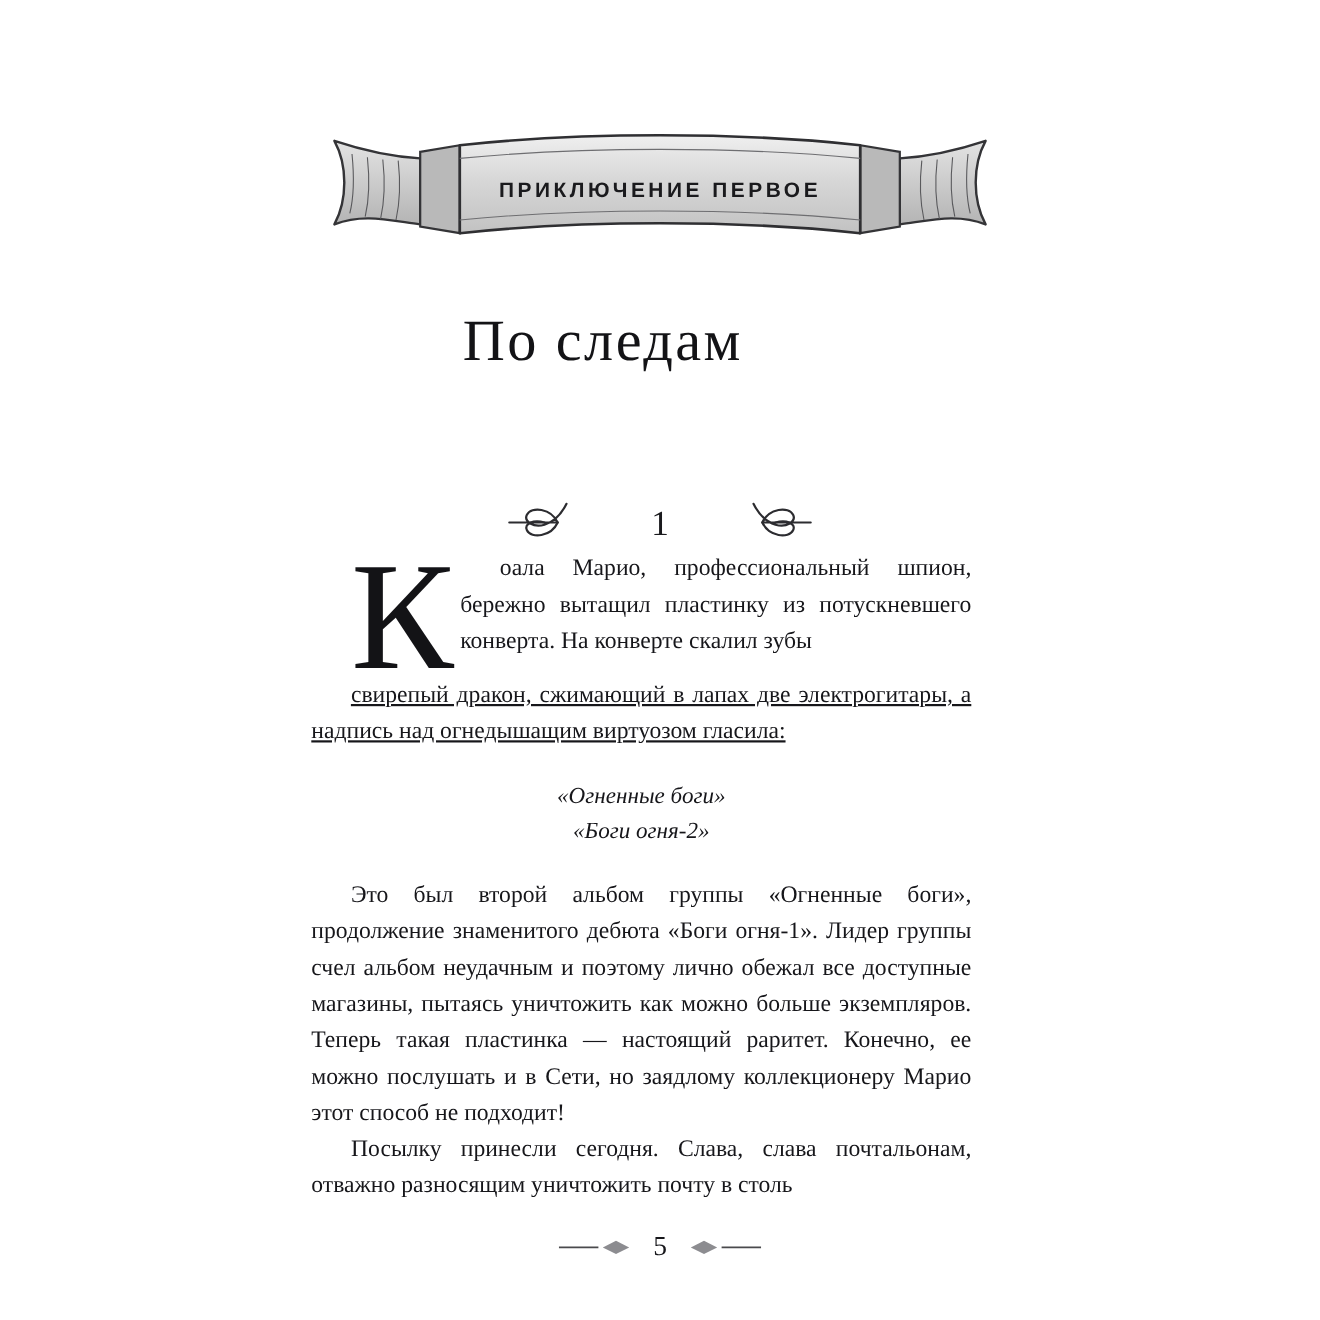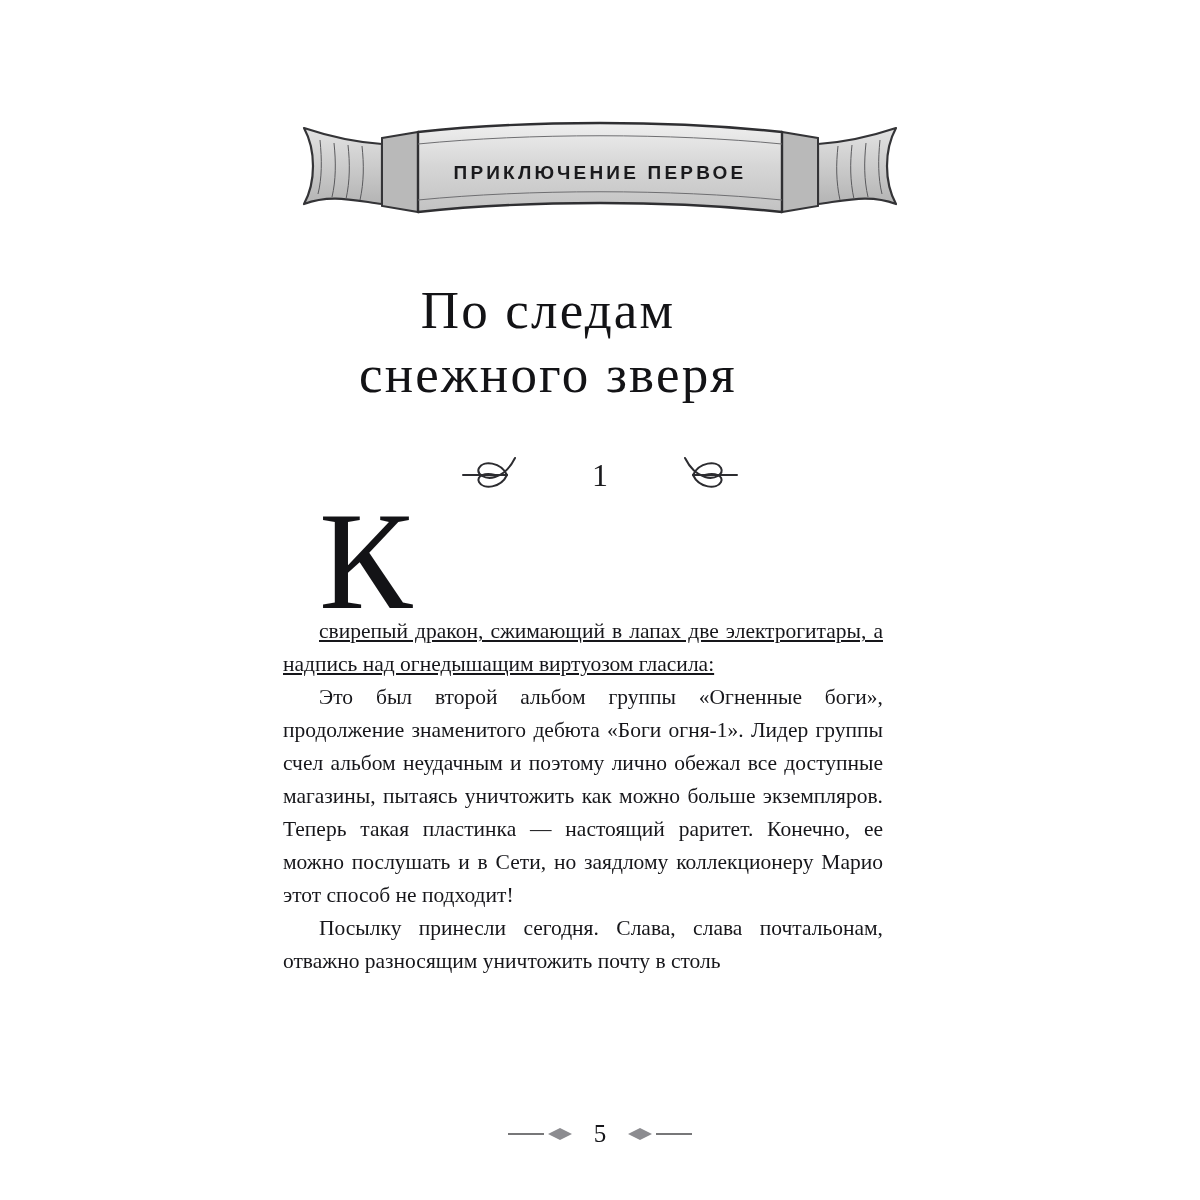--- a/index.html
+++ b/index.html
@@ -177,42 +177,46 @@
       <path d="M128 24 C240 12 380 12 492 24 L492 104 C380 92 240 92 128 104 Z" fill="url(#ribGrad)" stroke="#2f2f32" stroke-width="2.4" stroke-linejoin="round"></path>
       <path d="M128 36 C240 25 380 25 492 36" fill="none" stroke="#6e6e71" stroke-width="1"></path>
       <path d="M128 92 C240 81 380 81 492 92" fill="none" stroke="#6e6e71" stroke-width="1"></path>
 
       <text class="ribbon-text" x="310" y="71" text-anchor="middle">ПРИКЛЮЧЕНИЕ ПЕРВОЕ</text>
     </svg>
   </div>
 
   <h1 class="chapter-title">
     <span class="line">По следам</span>
-    <span class="line">снежного зверя</span>
   </h1>
 
   <div class="section-number-row">
     <svg width="110" height="46" viewBox="0 0 110 46">
       <path d="M4 23 C20 23 34 23 48 23 M48 23 C42 10 24 8 20 16 C17 22 26 28 36 25 C46 22 52 14 56 6" fill="none" stroke="#2c2c30" stroke-width="2" stroke-linecap="round"></path>
       <path d="M48 23 C42 36 24 38 20 30 C17 24 26 20 36 23" fill="none" stroke="#2c2c30" stroke-width="2" stroke-linecap="round"></path>
     </svg>
     <span class="section-number">1</span>
     <svg width="110" height="46" viewBox="0 0 110 46">
       <path d="M106 23 C90 23 76 23 62 23 M62 23 C68 10 86 8 90 16 C93 22 84 28 74 25 C64 22 58 14 54 6" fill="none" stroke="#2c2c30" stroke-width="2" stroke-linecap="round"></path>
       <path d="M62 23 C68 36 86 38 90 30 C93 24 84 20 74 23" fill="none" stroke="#2c2c30" stroke-width="2" stroke-linecap="round"></path>
     </svg>
   </div>
 
   <div class="text-col">
 
     <p class="dropcap-para">
       <span class="dropcap">К</span>
+      <span class="lead">оала Марио, профессиональный шпион, бережно вытащил пластинку из потускневшего конверта. На конверте скалил зубы</span>
       <span class="rest">свирепый дракон, сжимающий в лапах две электрогитары, а надпись над огнедышащим виртуозом гласила:</span>
     </p>
 
+    <div class="album-lines">
+      <div>«Огненные боги»</div>
+      <div>«Боги огня-2»</div>
+    </div>
 
     <p>Это был второй альбом группы «Огненные боги», продолжение знаменитого дебюта «Боги огня-1». Лидер группы счел альбом неудачным и поэтому лично обежал все доступные магазины, пытаясь уничтожить как можно больше экземпляров. Теперь такая пластинка — настоящий раритет. Конечно, ее можно послушать и в Сети, но заядлому коллекционеру Марио этот способ не подходит!</p>
     <p>Посылку принесли сегодня. Слава, слава почтальонам, отважно разносящим уничтожить почту в столь</p>
   </div>
 
   <div class="footer">
     <svg width="66" height="18" viewBox="0 0 66 18">
       <path d="M0 9 L36 9" stroke="#4a4a4d" stroke-width="1.6"></path>
       <path d="M40 9 L52 3 L64 9 L52 15 Z" fill="#8c8c90"></path>
     </svg>

